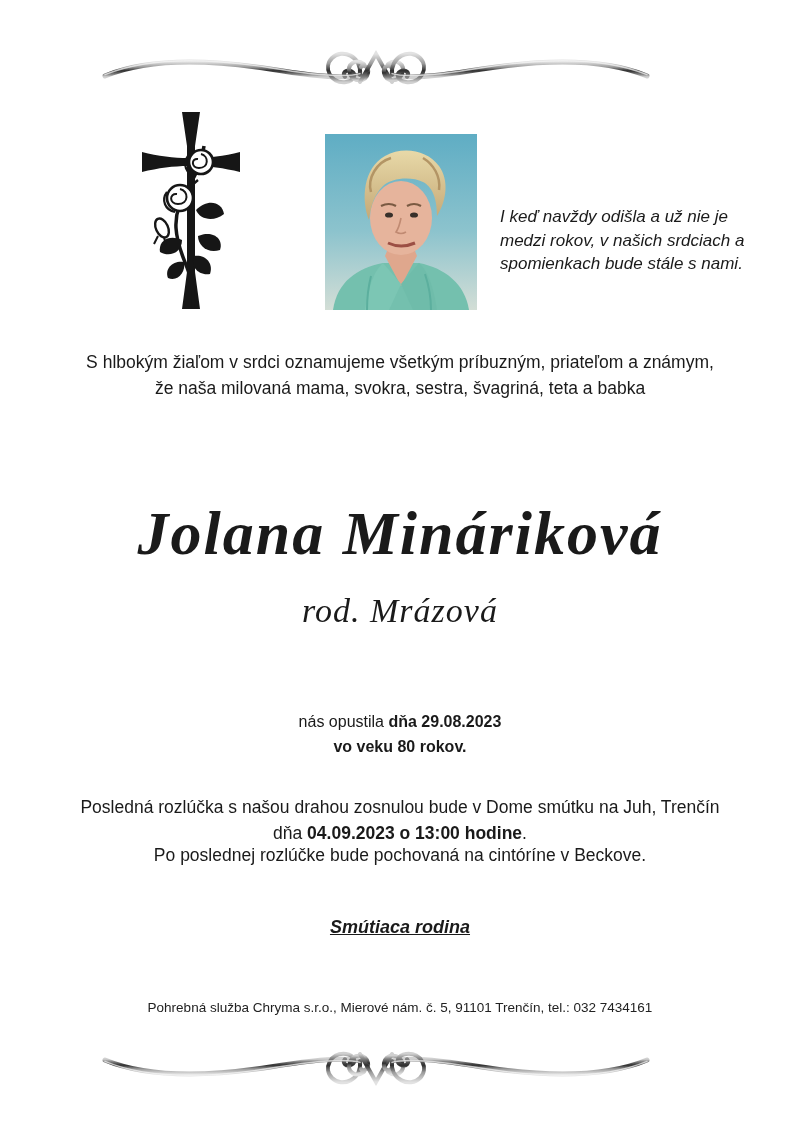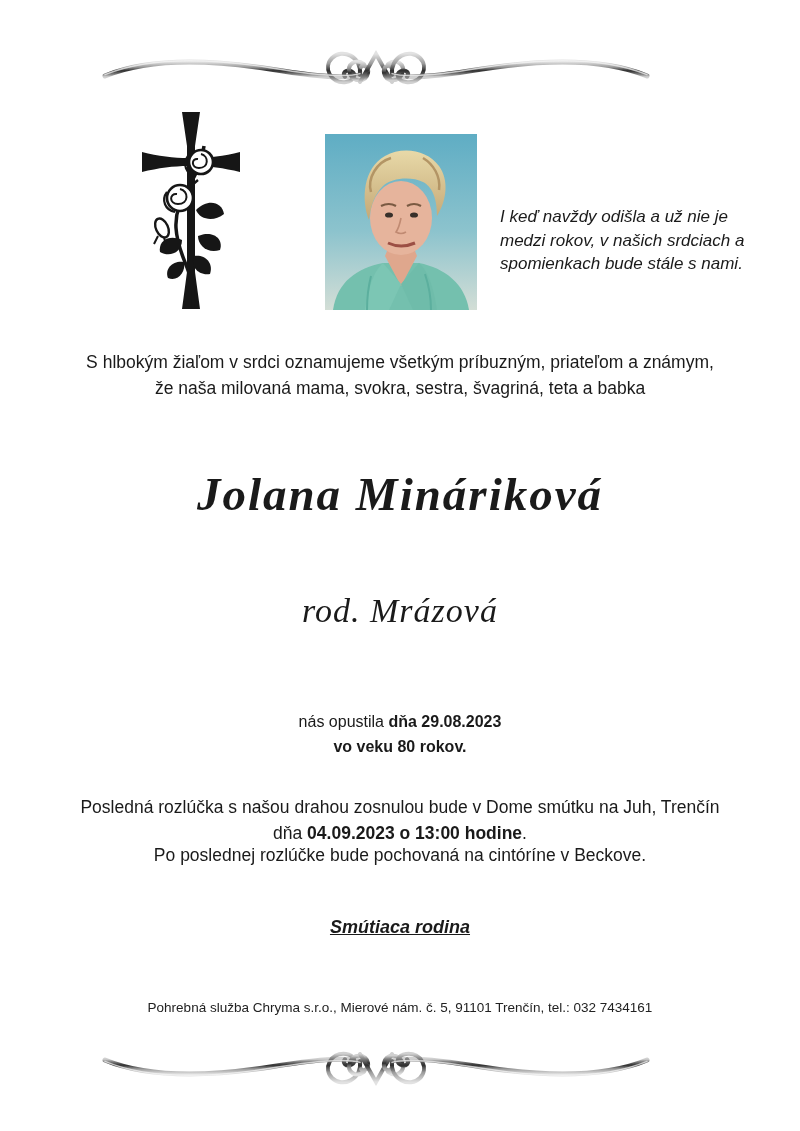--- a/index.html
+++ b/index.html
@@ -28,24 +28,24 @@
   .quote{
     left:500px;top:157px;width:248px;
     font-style:italic;font-size:17px;line-height:23.5px;
     text-align:left;
     margin-top:48px;
   }
 
   .announcement{top:349px;font-size:17.5px;line-height:26px;}
 
   .name{
-    top:466px;
+    top:496px;
     font-family:"Liberation Serif", serif;
     font-style:italic;font-weight:600;
-    font-size:47px;line-height:1.2;
+    font-size:62px;line-height:1.2;
     letter-spacing:2px;
   }
   .maiden{
     top:592px;
     font-family:"Liberation Serif", serif;
     font-style:italic;font-weight:500;
     font-size:34px;letter-spacing:1px;
   }
 
   .passing{top:709px;font-size:16px;line-height:25px;}

